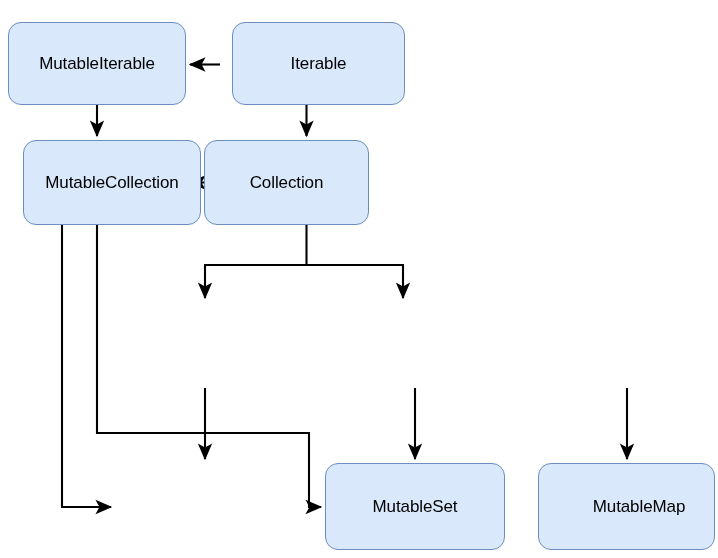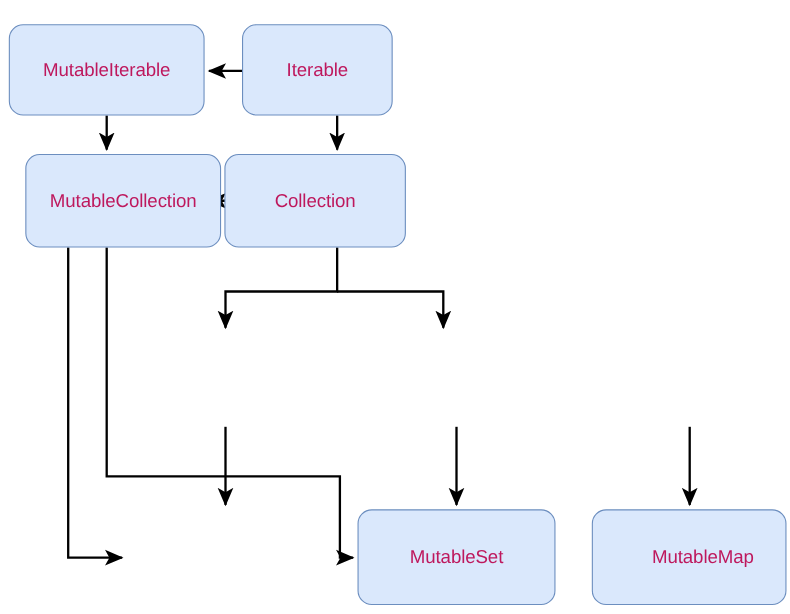--- a/index.html
+++ b/index.html
@@ -33,21 +33,21 @@
     border-radius: 13px;
     display: flex;
     align-items: center;
     justify-content: center;
     z-index: 2;
   }
   .node-label {
     font-family: "Liberation Sans", sans-serif;
     font-size: 17px;
     line-height: 20px;
-    color: #be185d;
+    color: #000000;
     white-space: nowrap;
     letter-spacing: -0.1px;
   }
 </style>
 </head>
 <body>
 
 <div id="diagram-canvas">
 
   <svg id="edge-layer" width="718" height="558" viewBox="0 0 718 558">
@@ -99,21 +99,21 @@
 
     <g>
       <path d="M97,225 L97,433 L309,433 L309,507 L321,507" stroke="#000000" stroke-width="2.1" fill="none" marker-end="url(#arrowhead)"></path>
     </g>
   </svg>
 
   <div class="node" style="left:8px; top:22px; width:178px; height:83px;">
     <span class="node-label">MutableIterable</span>
   </div>
 
-  <div class="node" style="left:220px; top:22px; width:137px; height:83px;">
+  <div class="node" style="left:232px; top:22px; width:173px; height:83px;">
     <span class="node-label">Iterable</span>
   </div>
 
   <div class="node" style="left:23px; top:140px; width:178px; height:85px;">
     <span class="node-label">MutableCollection</span>
   </div>
 
   <div class="node" style="left:204px; top:140px; width:165px; height:85px;">
     <span class="node-label">Collection</span>
   </div>

